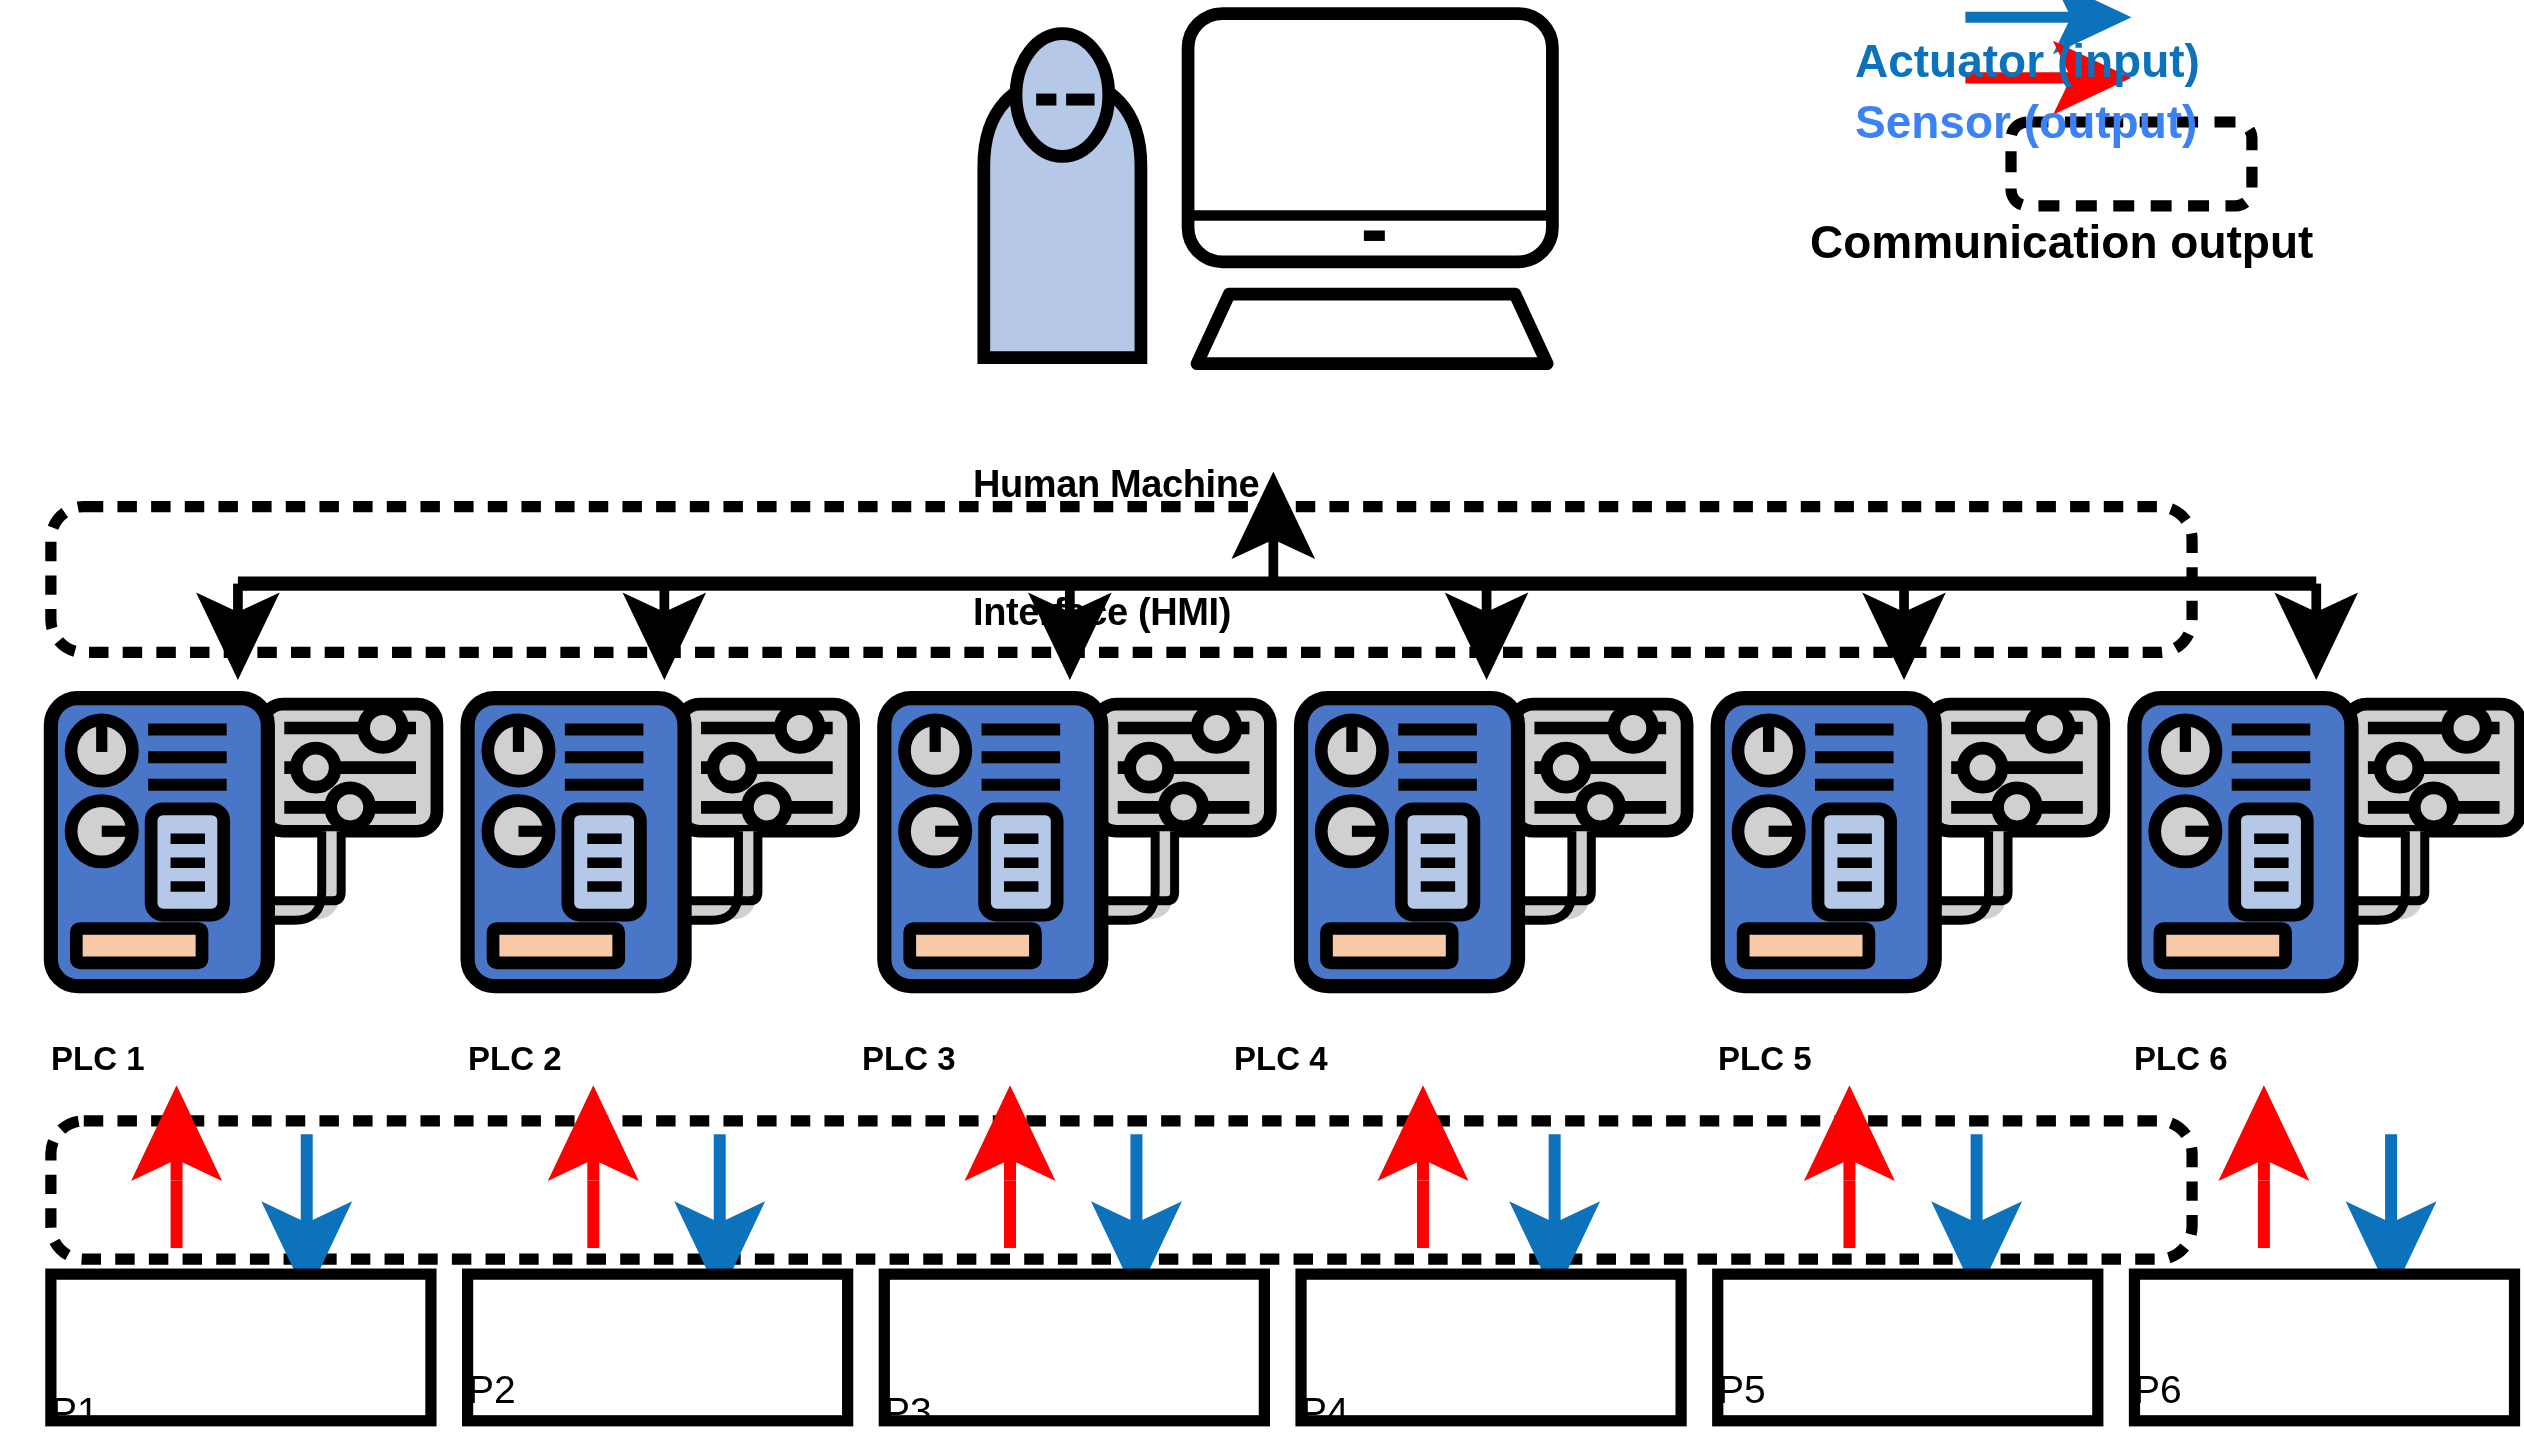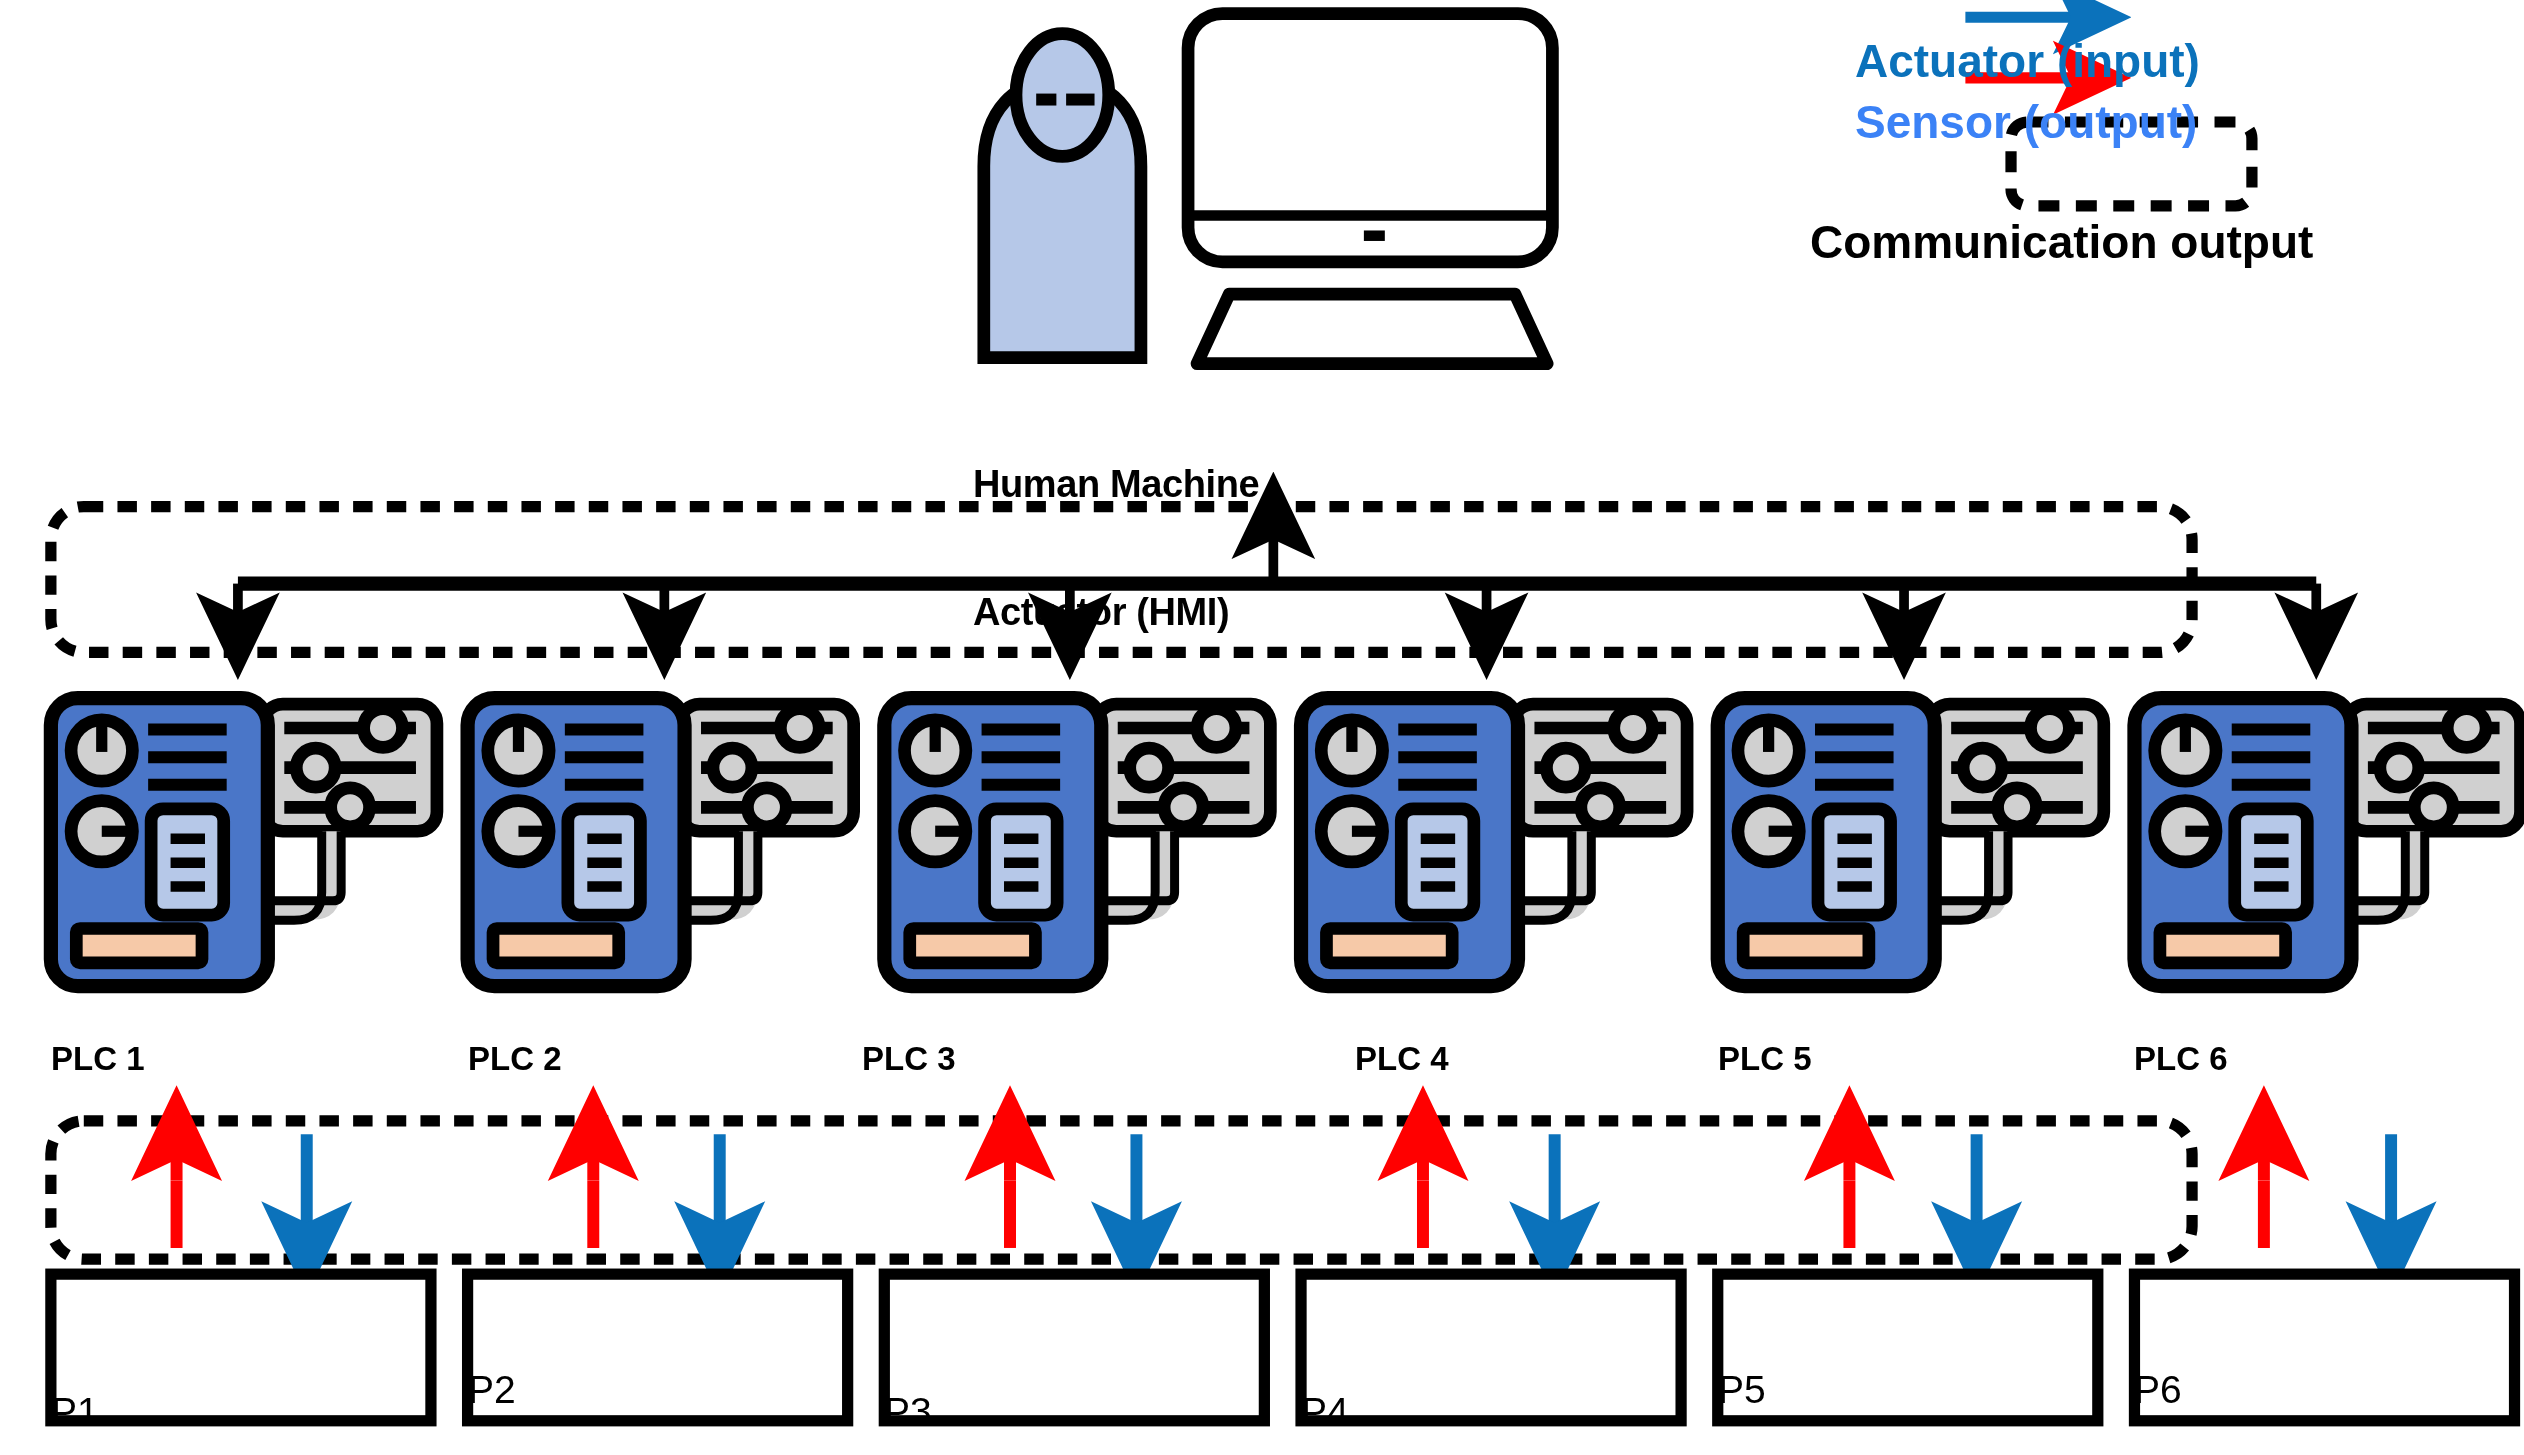--- a/index.html
+++ b/index.html
@@ -199,31 +199,31 @@
     <g>
         <rect x="2296" y="1703" width="508" height="196" fill="#fff" stroke="#000" stroke-width="15"></rect>
       </g>
     <g>
         <rect x="2853" y="1703" width="508" height="196" fill="#fff" stroke="#000" stroke-width="15"></rect>
       </g>
   </svg>
 
   <div class="txt lbl-hmi" style="left:973px;top:378px;width:374px;">
     <div>Human Machine</div>
-    <div>Actuator (HMI)</div>
+    <div>Interface (HMI)</div>
   </div>
 
   <div class="txt lbl-legend blue" style="left:1855px;top:36px;width:524px;">Actuator (input)</div>
   <div class="txt lbl-legend red" style="left:1855px;top:97px;width:524px;">Sensor (output)</div>
   <div class="txt lbl-legend" style="left:1810px;top:217px;width:643px;">Communication output</div>
 
   <div class="txt lbl-plc" style="left:51px;top:1041px;width:380px;">PLC 1</div>
   <div class="txt lbl-plc" style="left:468px;top:1041px;width:380px;">PLC 2</div>
   <div class="txt lbl-plc" style="left:862px;top:1041px;width:380px;">PLC 3</div>
-  <div class="txt lbl-plc" style="left:1355px;top:1041px;width:380px;">PLC 4</div>
+  <div class="txt lbl-plc" style="left:1234px;top:1041px;width:380px;">PLC 4</div>
   <div class="txt lbl-plc" style="left:1718px;top:1041px;width:380px;">PLC 5</div>
   <div class="txt lbl-plc" style="left:2134px;top:1041px;width:380px;">PLC 6</div>
 
   <div class="txt lbl-proc" style="left:51px;top:1303px;width:380px;">
     <div>P1</div>
     
   </div>
   <div class="txt lbl-proc" style="left:468px;top:1281px;width:380px;">
     <div>P2</div>
     

